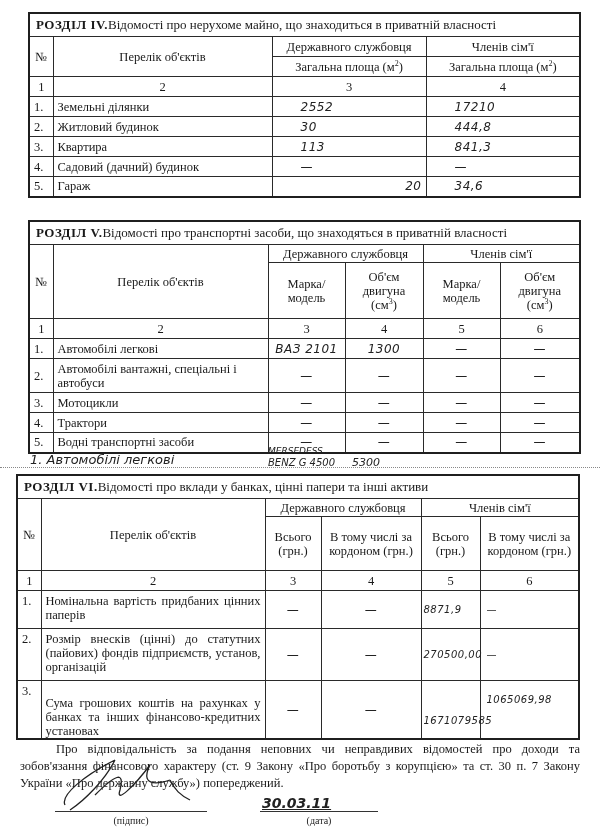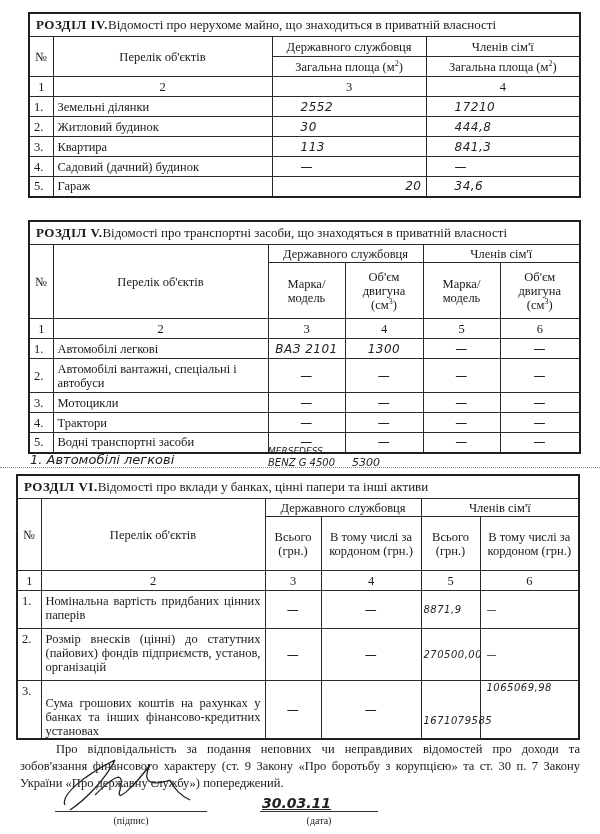--- a/index.html
+++ b/index.html
@@ -228,21 +228,21 @@
         <td class="c hw">—</td>
         <td class="l hw" style="font-size: 10px; padding-left: 2px;">270500,00</td>
         <td class="l hw" style="font-size: 10px; padding-left: 6px;">—</td>
       </tr>
       <tr style="height: 52px;">
         <td class="l" style="vertical-align: top; padding-top: 3px;">3.</td>
         <td class="just" style="vertical-align: top; padding-top: 15px;">Сума грошових коштів на рахунках у банках та інших фінансово-кредитних установах</td>
         <td class="c hw">—</td>
         <td class="c hw">—</td>
         <td class="l hw" style="font-size: 10px; padding-left: 2px; vertical-align: bottom; padding-bottom: 10px;">1671079585</td>
-        <td class="l hw" style="font-size: 10px; padding-left: 6px; vertical-align: top; padding-top: 0;">1065069,98</td>
+        <td class="l hw" style="font-size: 10px; padding-left: 6px; vertical-align: top; padding-top: 12px;">1065069,98</td>
       </tr>
     </tbody>
 </table>
 
 <div class="footer-text" style="top:741px; text-indent:36px;">Про відповідальність за подання неповних чи неправдивих відомостей про доходи та зобов'язання фінансового характеру (ст. 9 Закону «Про боротьбу з корупцією» та ст. 30 п. 7 Закону України «Про державну службу») попереджений.</div>
 
 <svg style="position:absolute; left:55px; top:755px;" width="150" height="60" viewBox="0 0 150 60">
   <path d="M10 50 C 5 40, 30 20, 60 5 M60 5 C 50 25, 30 45, 15 55 M40 40 C 60 20, 70 15, 65 35 C 60 50, 80 30, 95 10 M95 10 C 85 30, 100 30, 115 25 M115 25 C 120 35, 125 40, 135 45" fill="none" stroke="#222" stroke-width="1.3"></path>
 </svg>
 <div class="sigline" style="left:55px; top:811px; width:152px;"></div>

